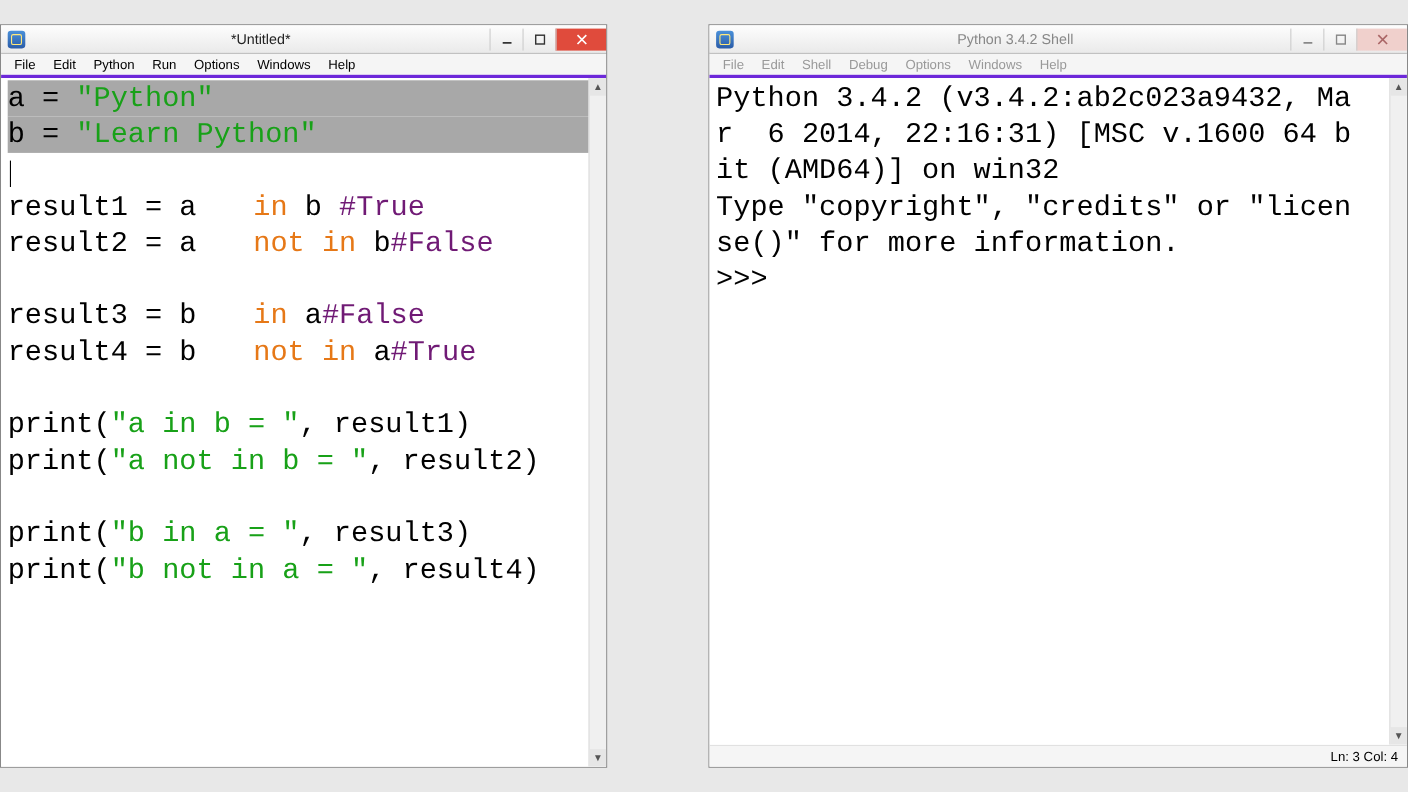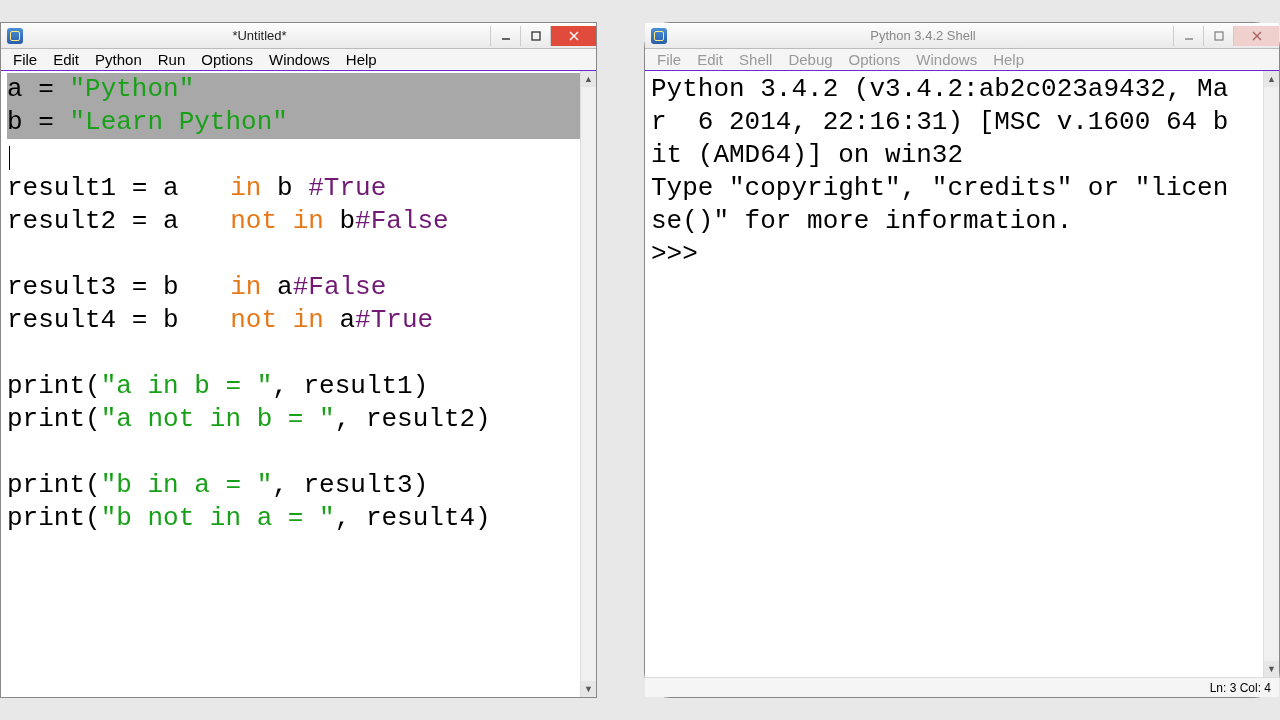--- a/index.html
+++ b/index.html
@@ -11,22 +11,22 @@
   overflow: hidden;
   position: relative;
 }
 .window {
   position: absolute;
   background: #fff;
   border: 1px solid #888;
   display: flex;
   flex-direction: column;
 }
-.window.left { left: 0; top: 22px; width: 597px; height: 676px; }
-.window.right { left: 644px; top: 22px; width: 636px; height: 676px; border-radius: 26px; }
+.window.left { left: 0; top: 22px; width: 552px; height: 676px; }
+.window.right { left: 644px; top: 22px; width: 636px; height: 676px; }
 .titlebar {
   height: 26px;
   background: linear-gradient(#fdfdfd, #eaeaea);
   border-bottom: 1px solid #bbb;
   display: flex;
   align-items: center;
   position: relative;
   font-size: 13px;
   color: #222;
 }
@@ -54,22 +54,22 @@
   cursor: pointer;
 }
 .winbtn.close { background: #e04b3c; color: #fff; width: 46px; }
 .winbtn.close.inactive { background: #f0d0cc; color: #a66; }
 .winbtn svg { width: 10px; height: 10px; }
 .menubar {
   height: 22px;
   background: #f5f5f5;
   display: flex;
   align-items: center;
-  font-size: 15px;
-  border-bottom: 1px solid #6d28d9;
+  font-size: 12px;
+  border-bottom: 3px solid #6d28d9;
   padding: 0 4px;
 }
 .menubar.inactive { color: #999; }
 .menu-item { padding: 2px 8px; cursor: default; }
 .editor {
   flex: 1;
   position: relative;
   background: #fff;
   overflow: hidden;
 }

